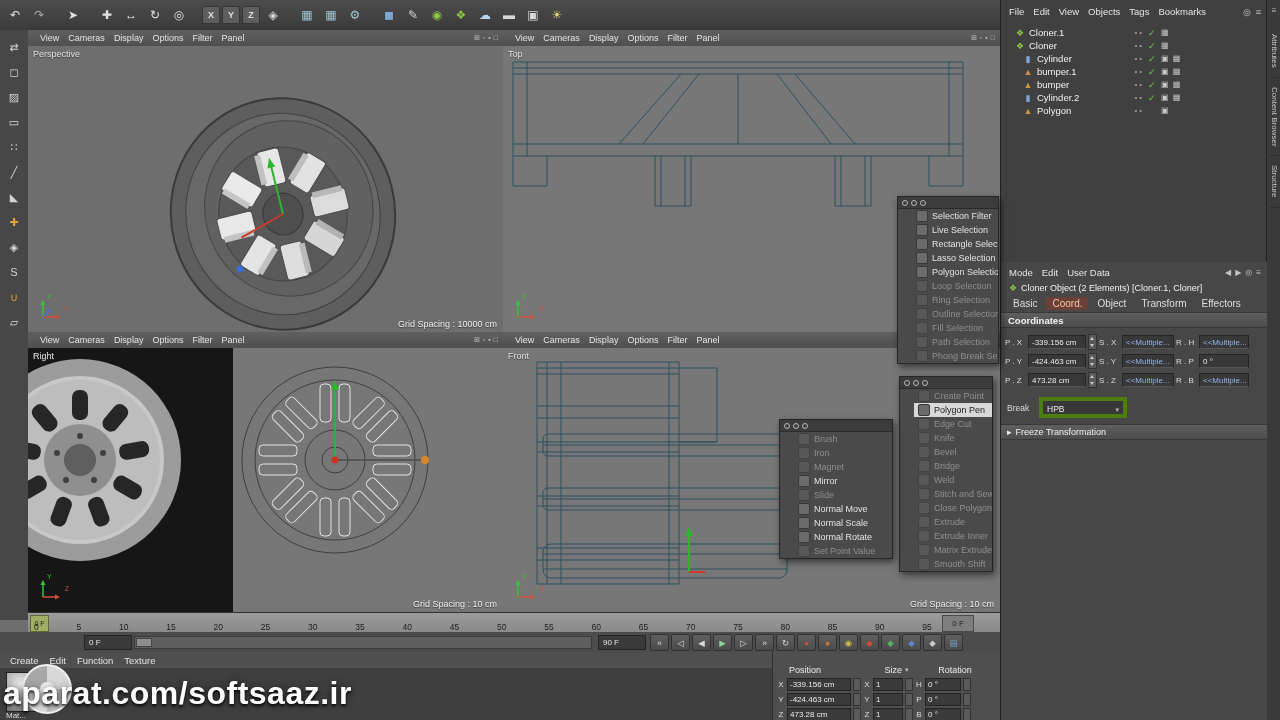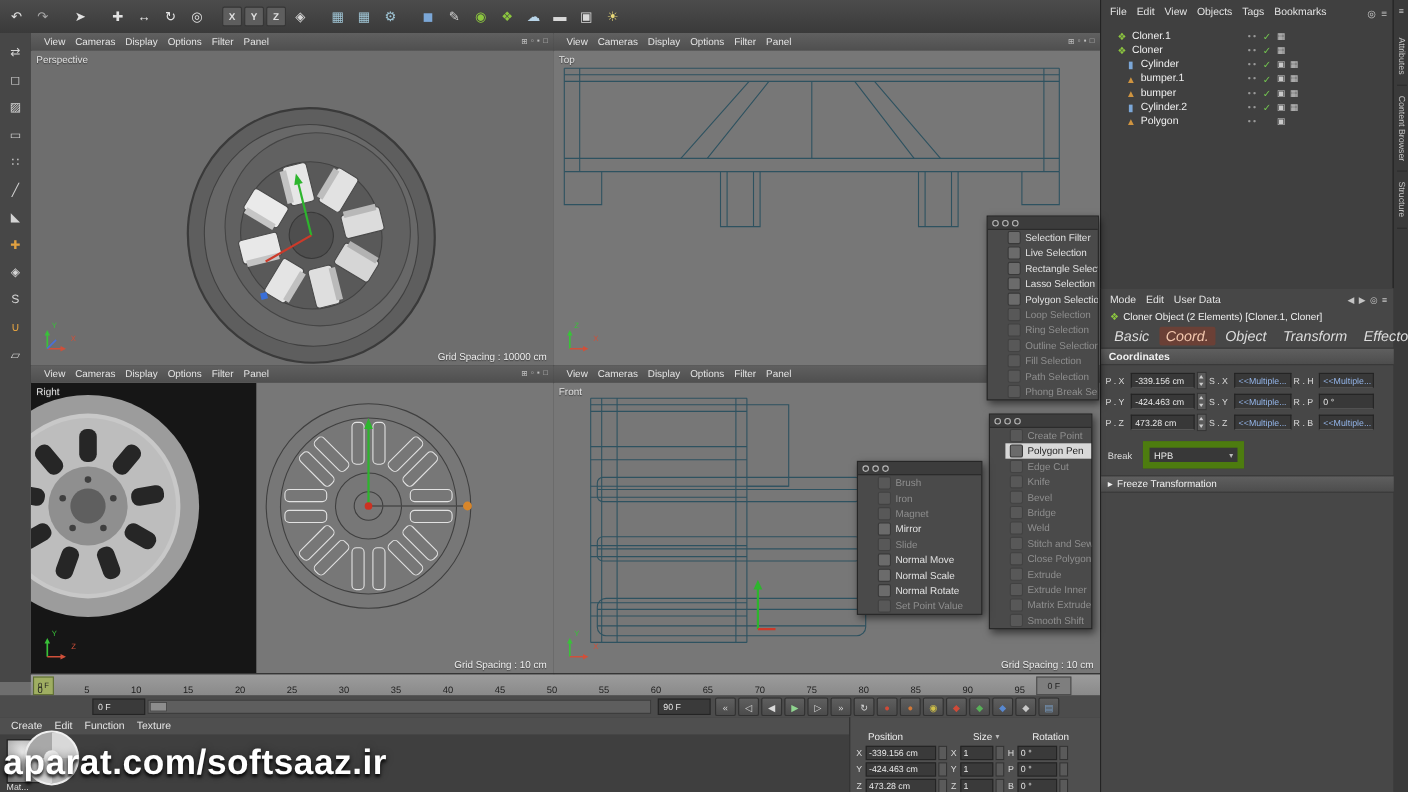--- a/index.html
+++ b/index.html
@@ -65,42 +65,42 @@
   
   .am{position:absolute;left:1000px;top:262px;width:266px;height:458px;background:#474747;
     border-left:1px solid #232323;}
   .am-modebar{display:flex;align-items:center;gap:9px;height:16px;padding:2px 6px 0 8px;}
   .am-menu-item{font-size:9.5px;color:#e4e4e4;}
   .am-mode-icons{margin-left:auto;display:flex;gap:4px;}
   .am-mode-icon{font-size:8px;color:#c4c4c4;}
   .am-title{display:flex;align-items:center;gap:4px;height:15px;padding-left:8px;font-size:9px;color:#f0f0f0;}
   .am-title-icon{color:#8cc63f;font-size:9px;}
   .am-tabs{display:flex;gap:3px;padding:2px 0 2px 6px;}
-  .am-tab{font-size:13px;color:#dedede;padding:1px 6px;border-radius:2px;font-style:italic;}
+  .am-tab{font-size:10px;color:#dedede;padding:1px 6px;border-radius:2px;}
   .am-tab.active{background:#6b4036;color:#f4c7ae;}
   .am-section{height:14px;background:linear-gradient(#5f5f5f,#4d4d4d);border-top:1px solid #383838;
     border-bottom:1px solid #383838;font-size:9.5px;font-weight:bold;color:#f2f2f2;
     display:flex;align-items:center;padding-left:7px;}
   .am-grid{padding:3px 2px 2px 4px;}
   .am-row{display:flex;align-items:center;gap:2px;margin:3px 0;}
   .am-lab{width:21px;font-size:8px;color:#dcdcdc;white-space:nowrap;}
   .fld{height:12px;background:#383838;border:1px solid #242424;border-bottom-color:#555;
     font-size:8px;color:#e8e8e8;display:flex;align-items:center;padding:0 3px;
     white-space:nowrap;overflow:hidden;}
   .fld.fp{width:50px;} .fld.fs{width:44px;} .fld.fr{width:42px;}
   .fld.mult{color:#93b4e8;}
   .st{width:7px;height:14px;background:#5a5a5a;border:1px solid #333;position:relative;}
   .st::before,.st::after{content:"";position:absolute;left:1px;border-left:2px solid transparent;
     border-right:2px solid transparent;}
   .st::before{top:2px;border-bottom:3px solid #ccc;}
   .st::after{bottom:2px;border-top:3px solid #ccc;}
   .am-order{display:flex;align-items:center;gap:6px;margin:4px 0 4px 6px;}
   .am-order-label{font-size:8.5px;color:#dcdcdc;width:26px;}
-  .select{height:13px;background:#383838;border:6px solid #4d7c0f;font-size:8.5px;color:#e8e8e8;
-    display:flex;align-items:center;gap:4px;padding:0 4px;}
+  .select{height:13px;background:#383838;border:4px solid #4d7c0f;font-size:8.5px;color:#e8e8e8;
+    display:flex;align-items:flex-end;gap:4px;padding:0 4px;}
   .select .arrow{margin-left:auto;font-size:7px;color:#bbb;}
   .am-freeze{height:14px;background:linear-gradient(#5f5f5f,#4d4d4d);border-top:1px solid #383838;
     border-bottom:1px solid #383838;font-size:9px;color:#f0f0f0;display:flex;align-items:center;
     gap:4px;padding-left:6px;margin-top:6px;}
   
   .popup{position:absolute;background:#4a4a4a;border:1px solid #262626;
     box-shadow:2px 3px 7px rgba(0,0,0,.55);z-index:20;}
   #popup-select{left:897px;top:196px;width:100px;}
   #popup-mesh{left:899px;top:376px;width:92px;}
   #popup-transform{left:779px;top:419px;width:112px;}

